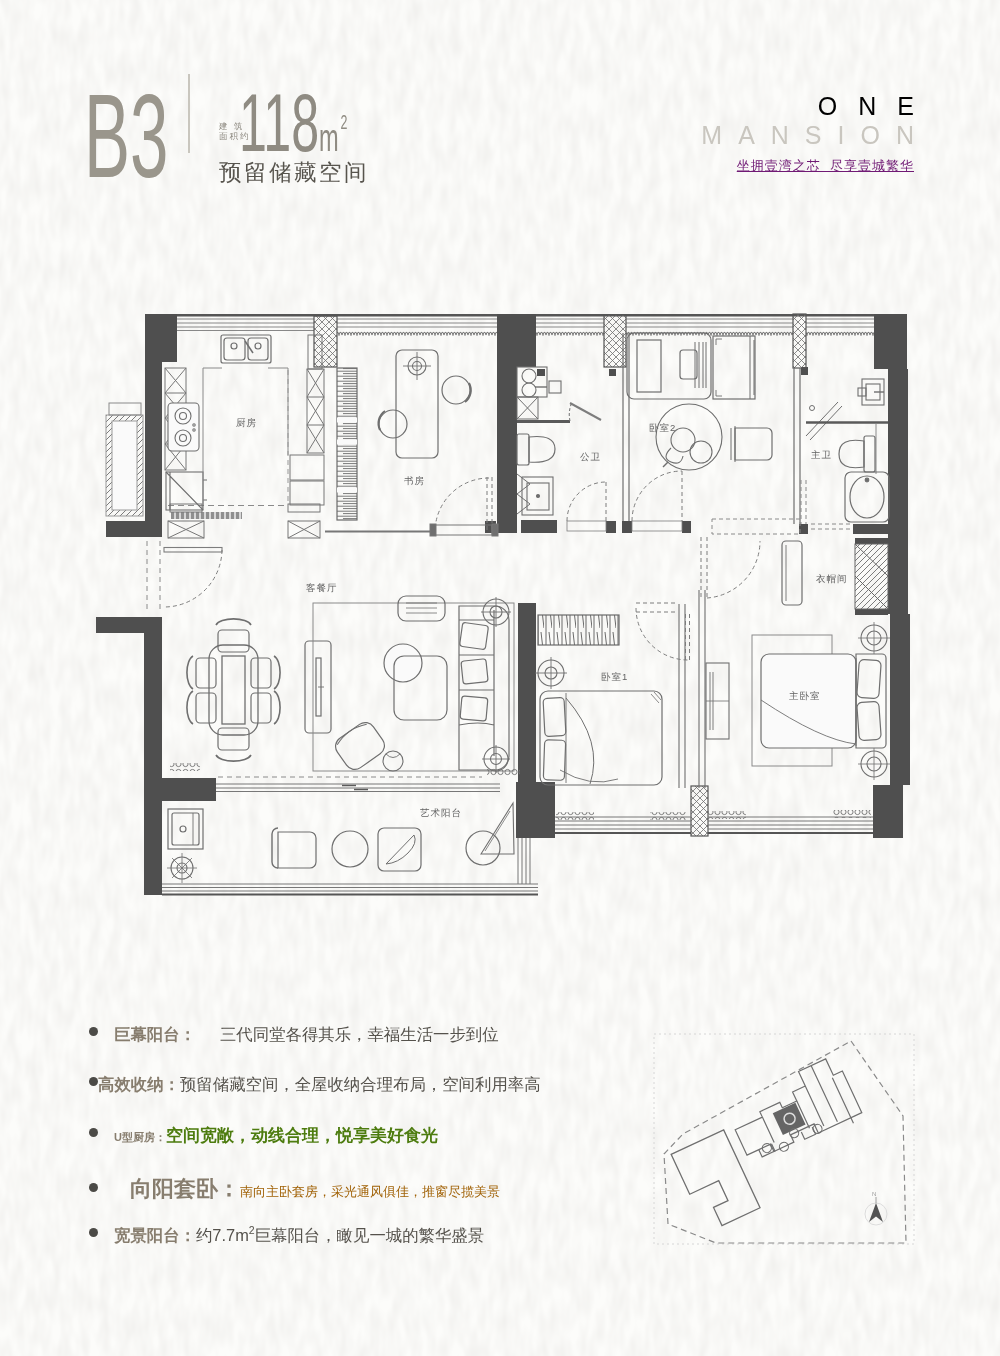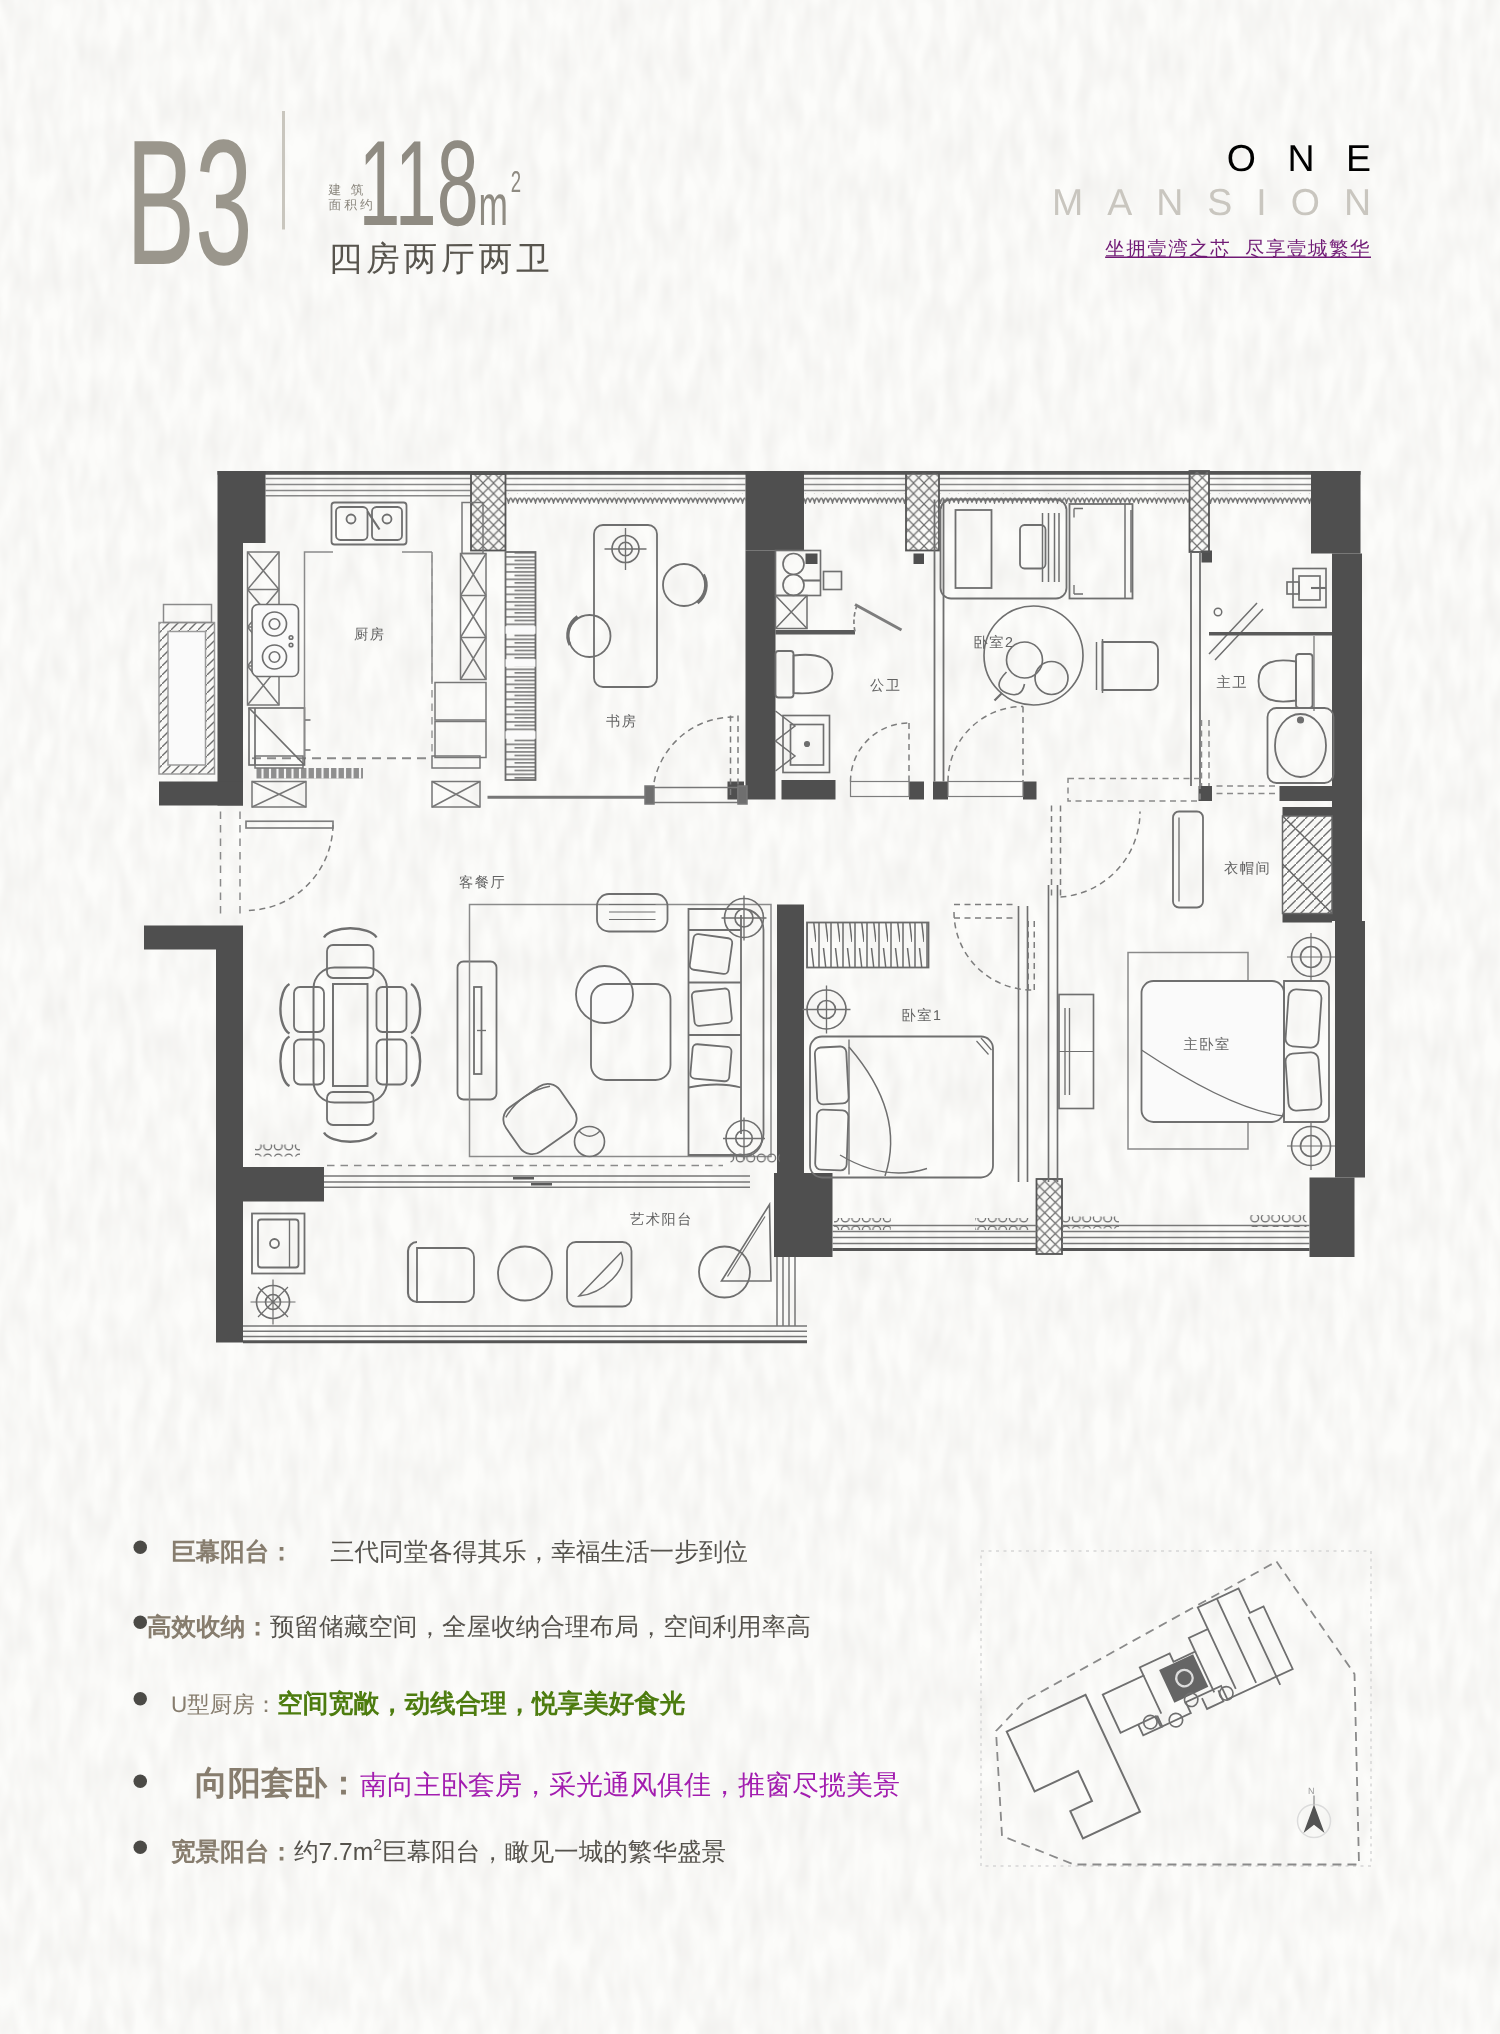--- a/index.html
+++ b/index.html
@@ -19,21 +19,21 @@
 </svg>
 
 <div class="abs" style="left:84px;top:67px;width:160px;font-size:119px;color:#9a968c;transform:scaleX(0.58);transform-origin:0 0;">B3</div>
 
 <div class="abs" style="left:188px;top:74px;width:2px;height:79px;background:#c9c6be;"></div>
 
 <div class="abs" style="left:219px;top:122px;font-size:8.5px;line-height:9.5px;color:#8a867d;letter-spacing:2px;">建&nbsp;筑<br>面积约</div>
 
 <div class="abs" style="left:239px;top:77px;font-size:81px;color:#8f8b82;transform:scaleX(0.62);transform-origin:0 0;">118<span style="font-size:38px;">m</span><span style="font-size:20px;vertical-align:22px;margin-left:3px;">2</span></div>
 
-<div class="abs" style="left:219px;top:157px;font-size:22.5px;color:#57544d;letter-spacing:2.5px;">四房两厅两卫</div>
+<div class="abs" style="left:219px;top:157px;font-size:22.5px;color:#57544d;letter-spacing:2.5px;">预留储藏空间</div>
 
 <div class="abs" style="left:714px;top:92px;width:200px;text-align:right;font-size:25px;color:#000000;letter-spacing:21px;"><span style="margin-right:-21px;">ONE</span></div>
 
 <div class="abs" style="left:614px;top:121px;width:300px;text-align:right;font-size:25px;color:#c9c6bf;letter-spacing:16px;"><span style="margin-right:-16px;margin-top:36px;">MANSION</span></div>
 
 <div class="abs" style="left:614px;top:157px;width:300px;text-align:right;font-size:13px;color:#701a75;letter-spacing:1px;text-decoration:underline;"><span>坐拥壹湾之芯&nbsp;&nbsp;尽享壹城繁华</span></div>
 
 <svg id="plan" class="abs" style="left:0;top:0;filter:grayscale(1);" width="1000" height="1356" viewBox="0 0 1000 1356">
 <defs>
   <pattern id="xh" width="7" height="7" patternUnits="userSpaceOnUse">
@@ -650,23 +650,23 @@
 <rect x="833" y="810" width="38" height="8" fill="url(#coil)"></rect>
 </g>
 </svg>
 
 <div id="bullets" style="position:absolute;left:0;top:0;">
 
   <div class="abs" style="left:89px;top:1024px;"><span style="display:inline-block;width:9px;height:9px;border-radius:50%;background:#4b4a46;vertical-align:4px;"></span><span style="margin-left:16px;font-size:16.4px;letter-spacing:0;color:#877d6e;font-weight:bold;">巨幕阳台：</span><span style="font-size:16.4px;letter-spacing:0;color:#55524c;margin-left:24px;">三代同堂各得其乐，幸福生活一步到位</span></div>
 
   <div class="abs" style="left:89px;top:1074px;"><span style="display:inline-block;width:9px;height:9px;border-radius:50%;background:#4b4a46;vertical-align:4px;"></span><span style="font-size:16.4px;letter-spacing:0;color:#877d6e;font-weight:bold;">高效收纳：</span><span style="font-size:16.4px;letter-spacing:0;color:#55524c;">预留储藏空间，全屋收纳合理布局，空间利用率高</span></div>
 
-  <div class="abs" style="left:89px;top:1124px;"><span style="display:inline-block;width:9px;height:9px;border-radius:50%;background:#4b4a46;vertical-align:4px;"></span><span style="margin-left:16px;font-size:15px;letter-spacing:0;color:#877d6e;font-weight:normal;">U型厨房：</span><span style="font-size:17px;letter-spacing:0;color:#4d7c0f;font-weight:bold;">空间宽敞，动线合理，悦享美好食光</span></div>
-
-  <div class="abs" style="left:89px;top:1174px;"><span style="display:inline-block;width:9px;height:9px;border-radius:50%;background:#4b4a46;vertical-align:4px;"></span><span style="margin-left:32px;font-size:22px;letter-spacing:0;color:#877d6e;font-weight:bold;">向阳套卧：</span><span style="font-size:18px;letter-spacing:0;color:#a21caf;">南向主卧套房，采光通风俱佳，推窗尽揽美景</span></div>
+  <div class="abs" style="left:89px;top:1124px;"><span style="display:inline-block;width:9px;height:9px;border-radius:50%;background:#4b4a46;vertical-align:4px;"></span><span style="margin-left:16px;font-size:11px;letter-spacing:0;color:#877d6e;font-weight:bold;">U型厨房：</span><span style="font-size:17px;letter-spacing:0;color:#4d7c0f;font-weight:bold;">空间宽敞，动线合理，悦享美好食光</span></div>
+
+  <div class="abs" style="left:89px;top:1174px;"><span style="display:inline-block;width:9px;height:9px;border-radius:50%;background:#4b4a46;vertical-align:4px;"></span><span style="margin-left:32px;font-size:22px;letter-spacing:0;color:#877d6e;font-weight:bold;">向阳套卧：</span><span style="font-size:13px;letter-spacing:0;color:#a16207;">南向主卧套房，采光通风俱佳，推窗尽揽美景</span></div>
 
   <div class="abs" style="left:89px;top:1224px;"><span style="display:inline-block;width:9px;height:9px;border-radius:50%;background:#4b4a46;vertical-align:4px;"></span><span style="margin-left:16px;font-size:16.4px;letter-spacing:0;color:#877d6e;font-weight:bold;">宽景阳台：</span><span style="font-size:16.4px;letter-spacing:0;color:#55524c;">约7.7m<span style="font-size:10.5px;vertical-align:7px;">2</span>巨幕阳台，瞰见一城的繁华盛景</span></div>
 </div>
 
 <svg id="site" class="abs" style="left:0;top:0;filter:grayscale(1);" width="1000" height="1356" viewBox="0 0 1000 1356">
 
 <rect x="654" y="1034" width="260" height="210" fill="none" stroke="#d8d6d0" stroke-width="1" stroke-dasharray="2 3"></rect>
 
 <path d="M851,1041 L903,1116 L906,1243 L716,1243 L668,1224 L664,1154 L683,1134 Z" fill="none" stroke="#8a8a8a" stroke-width="1.2" stroke-dasharray="6 4"></path>
 

